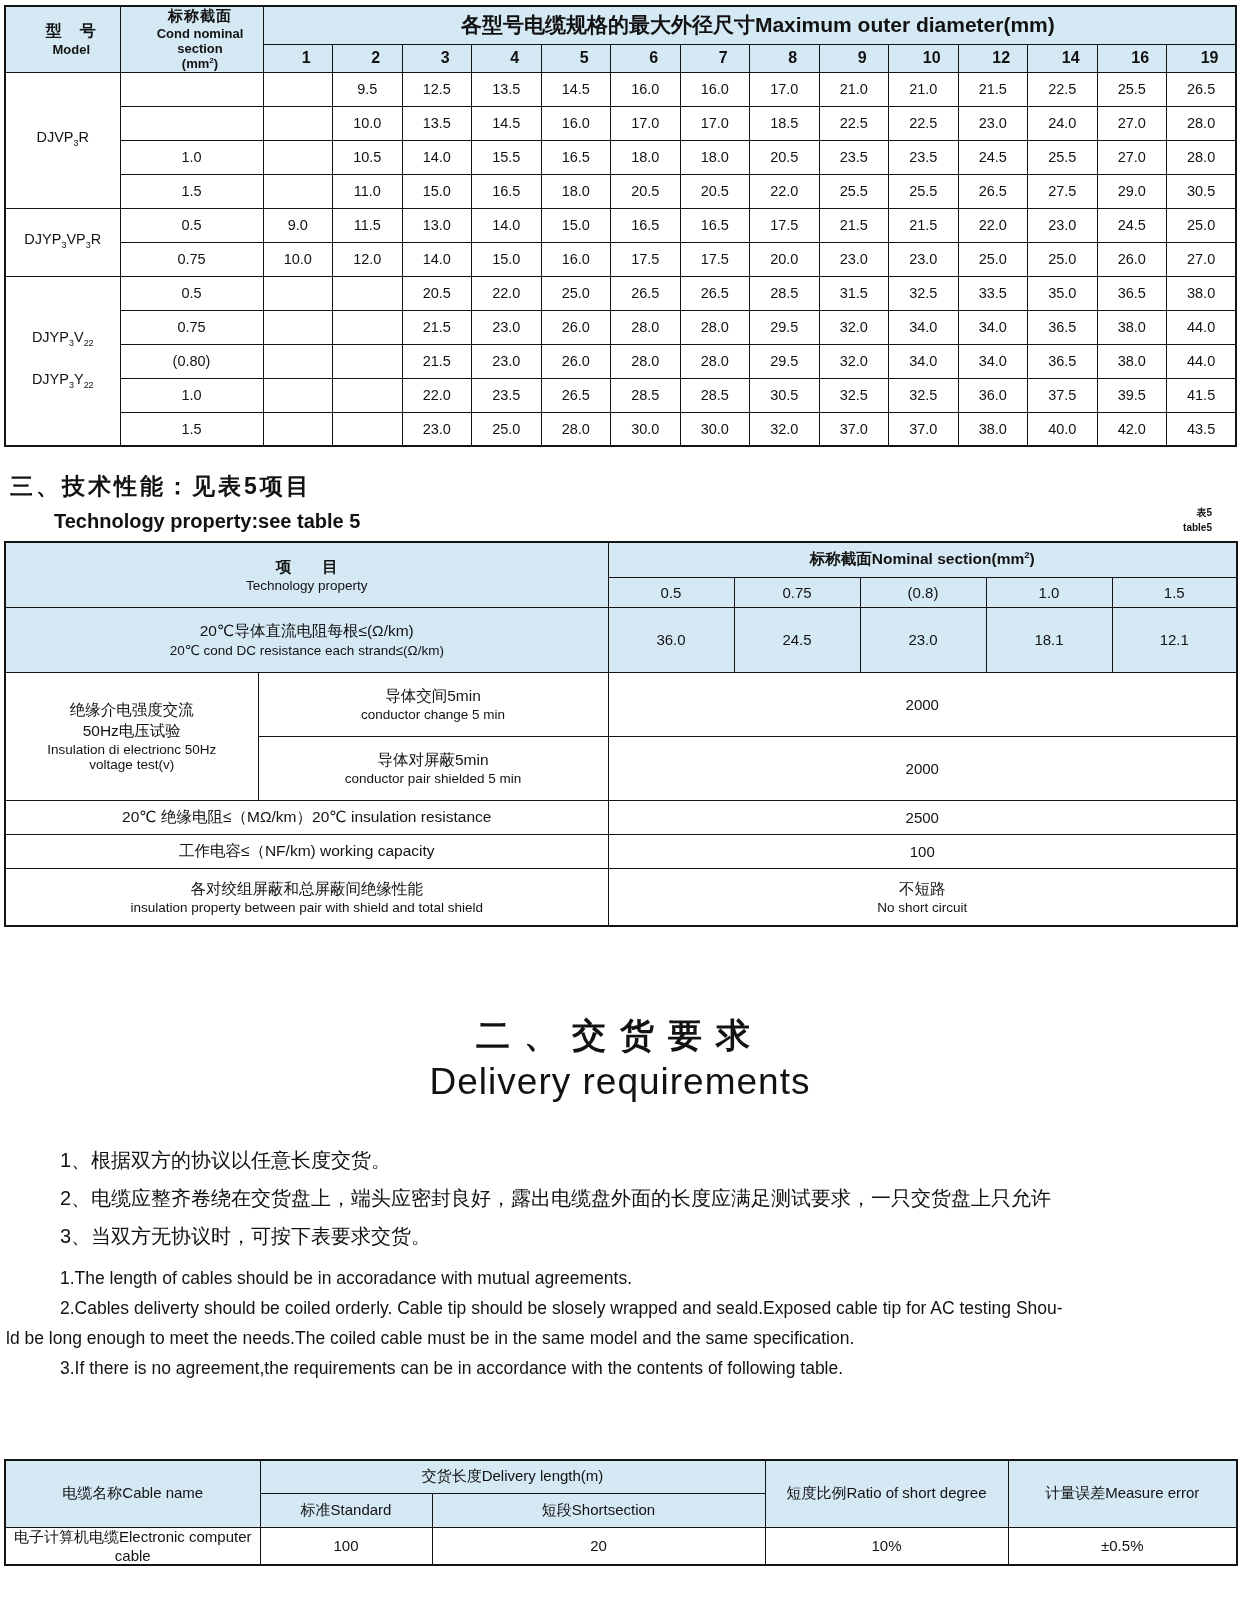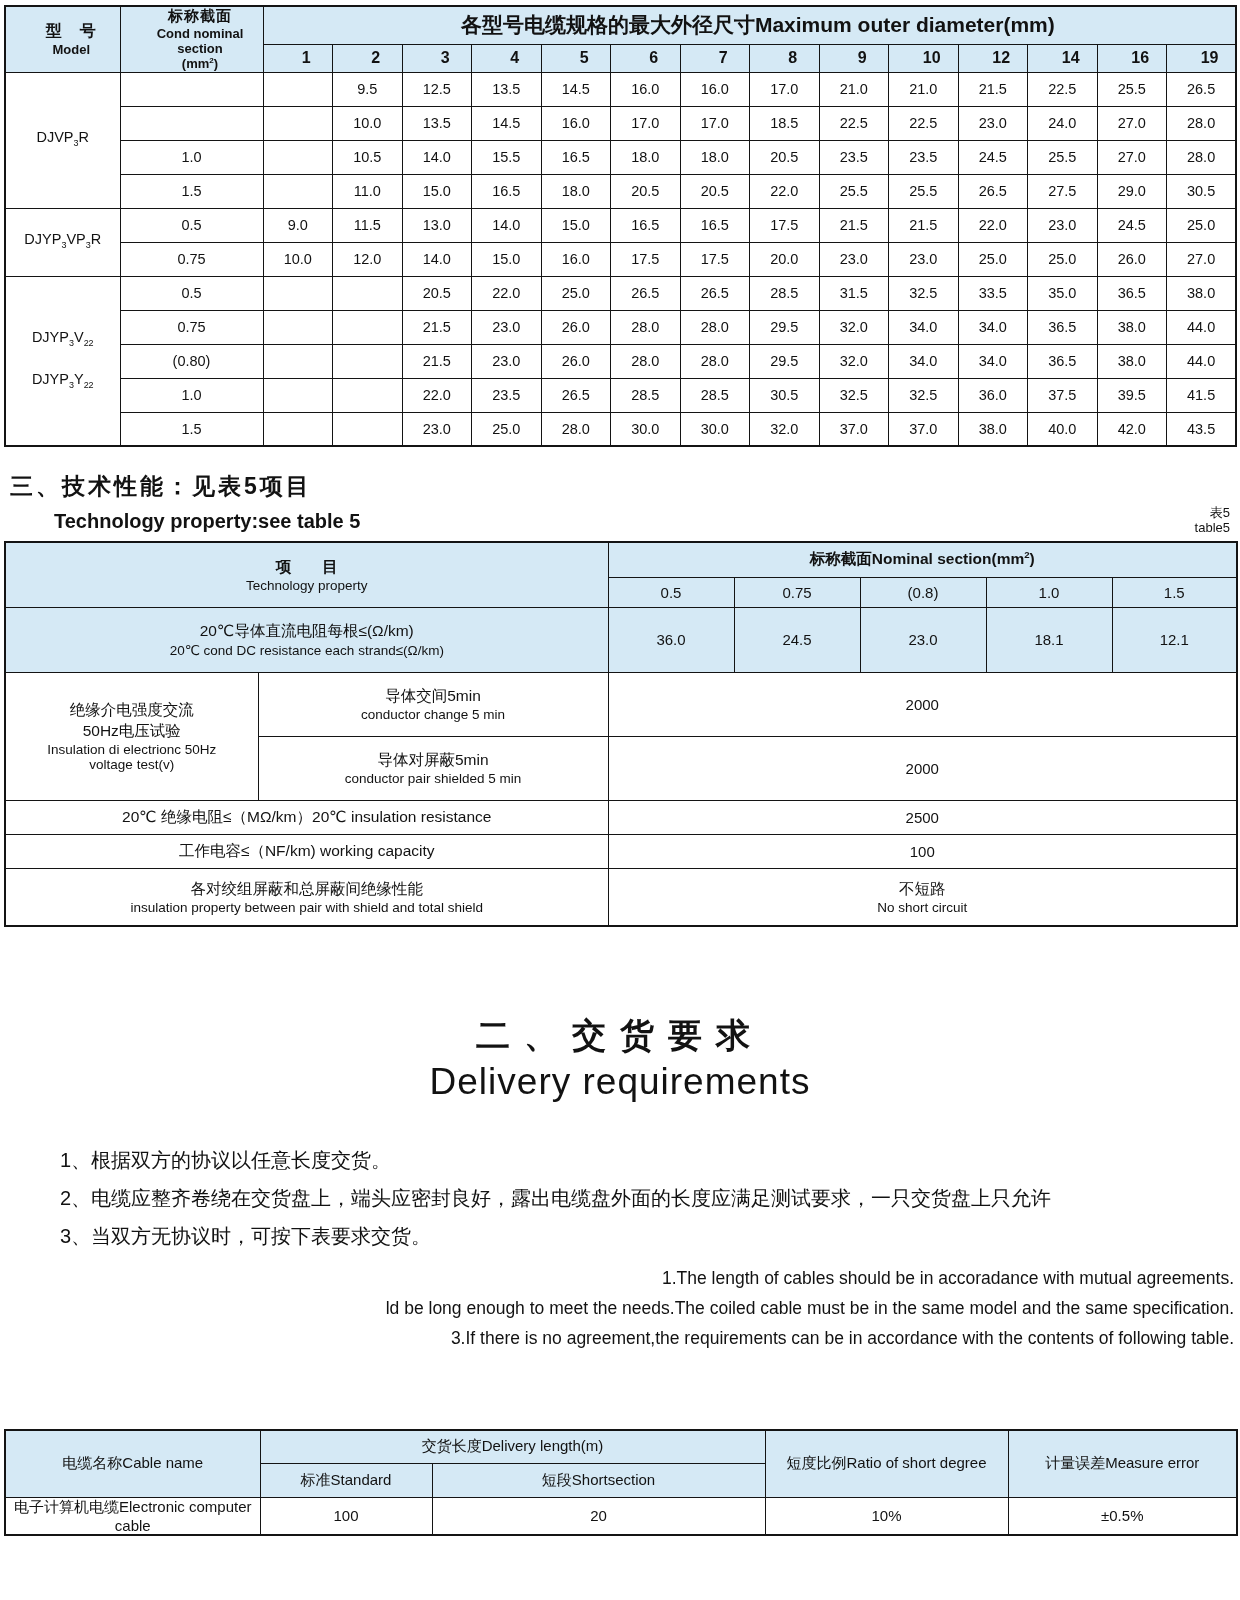--- a/index.html
+++ b/index.html
@@ -25,21 +25,21 @@
   .diam-hd{font-size:21px;}
   .num-col{font-size:16px;}
   .t1 td{font-size:14.5px;}
   .model-cell{font-size:17px;line-height:36px;}
   .section-cell{font-size:15px;}
 
   
   .sec3{position:relative;margin:24px 4px 8px;height:62px;}
   .sec3-cn{font-size:23px;font-weight:bold;letter-spacing:3px;margin-left:6px;}
   .sec3-en{font-size:20px;font-weight:bold;margin-left:50px;margin-top:8px;}
-  .tbl-note{position:absolute;right:6px;bottom:-2px;text-align:right;font-size:13px;font-weight:normal;line-height:15px;}
+  .tbl-note{position:absolute;right:24px;bottom:-2px;text-align:right;font-size:10px;font-weight:bold;line-height:15px;}
 
   
   .t2 .r1{height:35px;}
   .t2 .r2{height:30px;}
   .t2 .r3{height:65px;}
   .t2 .r4,.t2 .r5{height:64px;}
   .t2 .r6,.t2 .r7{height:34px;}
   .t2 .r8{height:58px;}
   .t2 th{font-weight:bold;}
   .lbl-cn{font-size:15.5px;}
@@ -47,21 +47,21 @@
   .t2 td.val{font-size:15px;}
   .t2 .col-num{font-size:15px;font-weight:normal;}
 
   
   .d-head{margin-top:86px;text-align:center;}
   .d-cn{font-size:34px;font-weight:bold;letter-spacing:14px;}
   .d-en{font-size:37px;letter-spacing:1px;margin-top:2px;text-align:center;}
 
   
   .cnp{margin:38px 6px 0;font-size:20px;line-height:38px;}
-  .enp{margin:8px 6px 0;font-size:17.5px;line-height:30px;text-align:right;}
+  .enp{margin:8px 6px 0;font-size:17.5px;line-height:30px;}
   .tline{white-space:nowrap;}
   .tfirst{text-indent:54px;}
 
   
   .t3{margin-top:76px;}
   .t3 tr{height:33px;}
   .t3 th{font-size:15px;font-weight:normal;}
   .t3 td{font-size:15px;}
 </style>
 </head>
@@ -388,20 +388,21 @@
   <div class="d-en">Delivery requirements</div>
 </div>
 
 <div class="cnp">
     <div class="tline tfirst">1、根据双方的协议以任意长度交货。</div>
     <div class="tline tfirst">2、电缆应整齐卷绕在交货盘上，端头应密封良好，露出电缆盘外面的长度应满足测试要求，一只交货盘上只允许</div>
     <div class="tline tfirst">3、当双方无协议时，可按下表要求交货。</div>
   </div>
 <div class="enp">
     <div class="tline tfirst">1.The length of cables should be in accoradance with mutual agreements.</div>
+    <div class="tline tfirst">2.Cables deliverty should be coiled orderly. Cable tip should be slosely wrapped and seald.Exposed cable tip for AC testing Shou-</div>
     <div class="tline">ld be long enough to meet the needs.The coiled cable must be in the same model and the same specification.</div>
     <div class="tline tfirst">3.If there is no agreement,the requirements can be in accordance with the contents of following table.</div>
   </div>
 
 <table class="t3">
   <colgroup>
     <col style="width:255px">
       <col style="width:172px">
       <col style="width:333px">
       <col style="width:243px">

